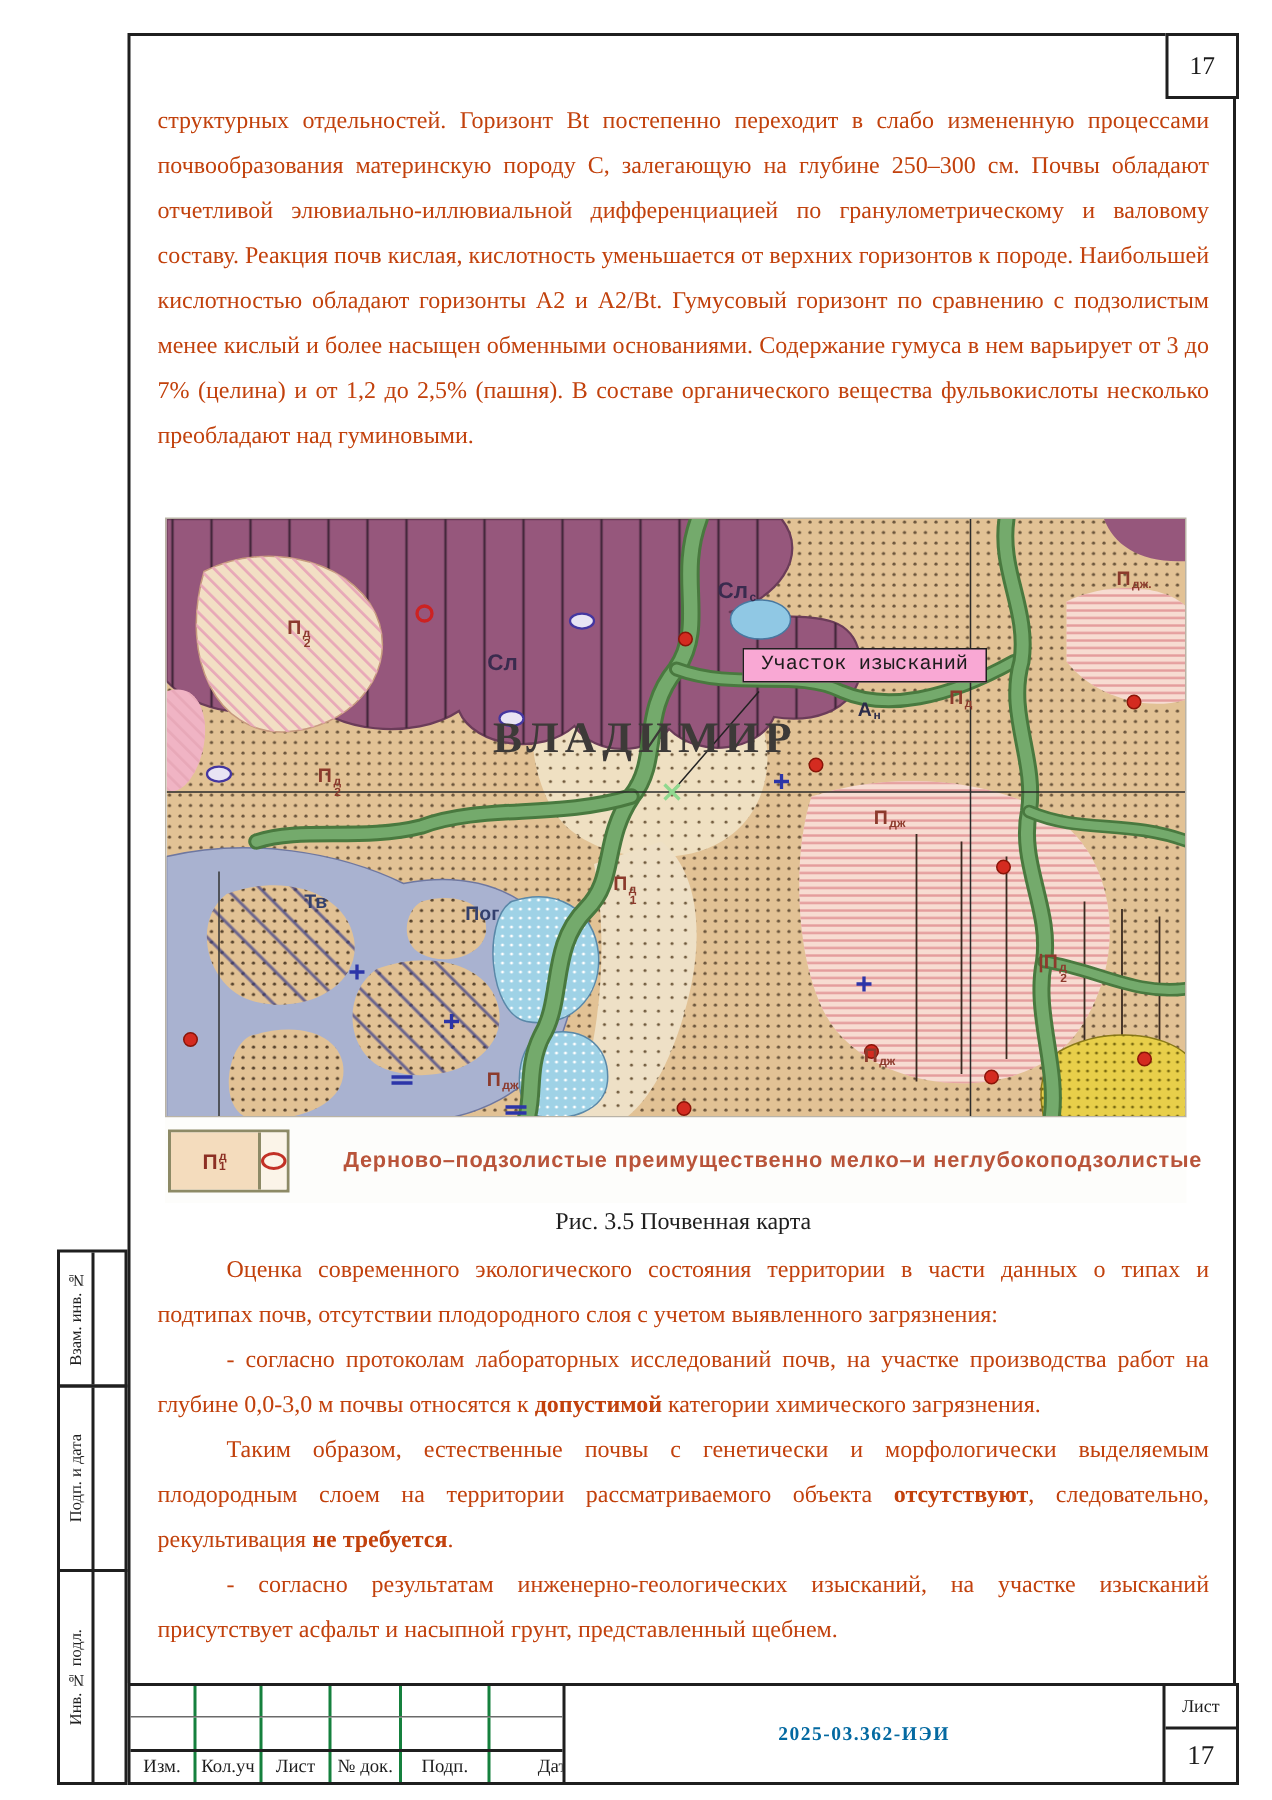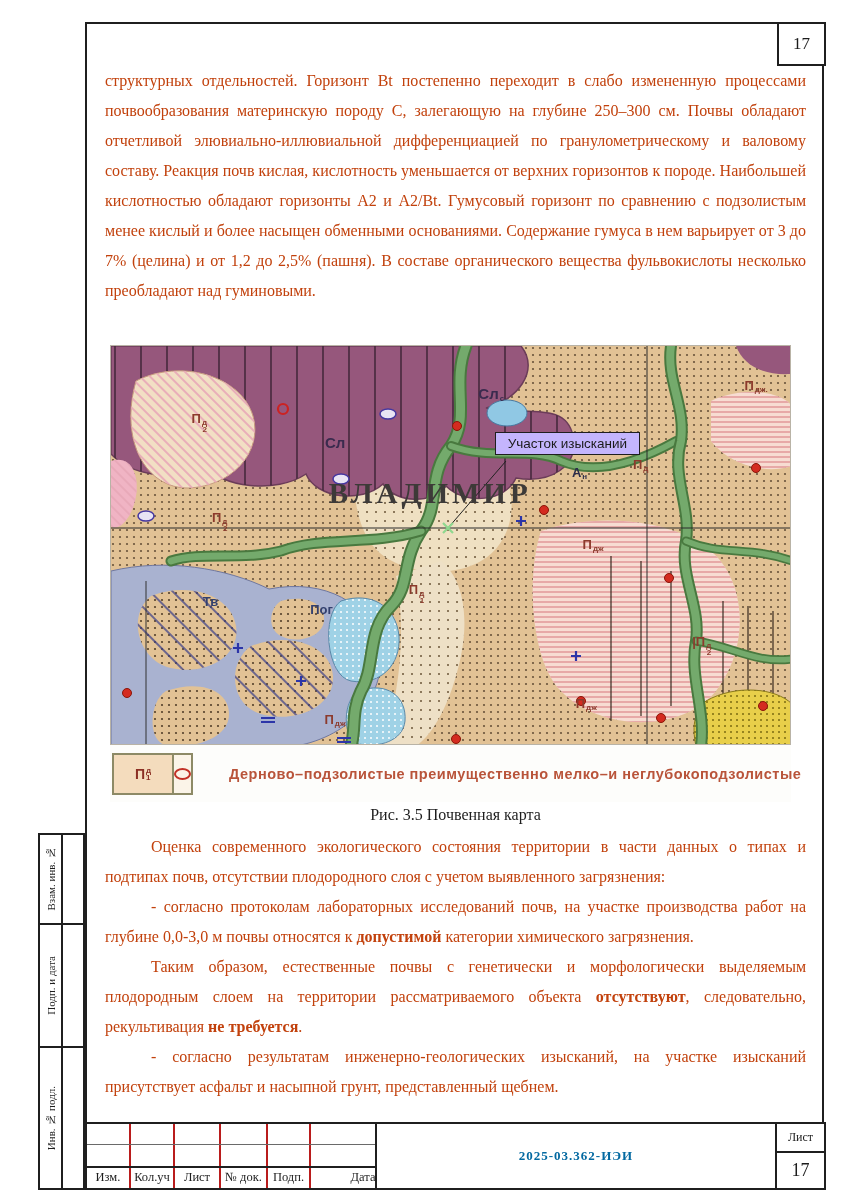--- a/index.html
+++ b/index.html
@@ -14,22 +14,22 @@
   b{font-weight:bold;}
   
   .figure{position:absolute;left:110px;top:345px;width:681px;}
   .mapwrap{position:relative;width:681px;height:400px;border:1px solid #b9b3a6;box-sizing:border-box;overflow:hidden;}
   .mapwrap svg{display:block;}
   .ml{position:absolute;font-family:"Liberation Sans",sans-serif;font-weight:bold;font-size:13px;
       transform:translate(-50%,-50%);white-space:nowrap;line-height:1;}
   .ml .ss{display:inline-flex;flex-direction:column;vertical-align:-2px;font-size:8px;line-height:7px;margin-left:1px;text-align:right;}
   .city{position:absolute;transform:translate(-50%,-50%);font-family:"Liberation Serif",serif;
       font-weight:bold;font-size:29px;letter-spacing:4px;color:#3d3a38;}
-  .callout{position:absolute;background:#c4b5fd;border:1px solid #1f1f1f;padding:3px 12px;
-      font-size:13.5px;font-family:Liberation Sans, sans-serif;color:#1c1c1c;white-space:nowrap;}
+  .callout{position:absolute;background:#f9a8d4;border:1px solid #1f1f1f;padding:3px 12px;
+      font-size:13.5px;font-family:Liberation Mono, monospace;color:#1c1c1c;white-space:nowrap;}
   .legend-row{position:relative;width:681px;height:57px;background:#fdfdfb;display:flex;align-items:center;}
   .legend-box{display:flex;width:90px;height:42px;border:2px solid #8d8a66;box-sizing:border-box;margin-left:2px;}
   .legend-cell-a{width:58px;background:#f4dcbd;display:flex;align-items:center;justify-content:center;
       color:#8c2f24;font-family:"Liberation Sans",sans-serif;font-weight:bold;font-size:14px;border-right:2px solid #8d8a66;}
   .legend-cell-b{flex:1;background:#fbf4e8;display:flex;align-items:center;justify-content:center;}
   .legend-oval{width:13px;height:8px;border:2.5px solid #c23126;border-radius:50%;}
   .legend-text{margin-left:36px;color:#b9543a;font-family:"Liberation Sans",sans-serif;font-weight:bold;
       font-size:14.5px;letter-spacing:0.5px;white-space:nowrap;}
   .caption{position:absolute;left:105px;top:806px;width:701px;text-align:center;font-size:16px;color:#1e1e1e;}
   
@@ -37,24 +37,24 @@
   .sb-sec{position:absolute;left:0;width:47px;border:2px solid #1f1f1f;box-sizing:border-box;display:flex;}
   .sb-label{width:21px;border-right:2px solid #1f1f1f;display:flex;align-items:center;justify-content:center;}
   .sb-label span{writing-mode:vertical-rl;transform:rotate(180deg);font-size:11px;white-space:nowrap;color:#1e1e1e;}
   .sb-empty{flex:1;}
   
   .stamp{position:absolute;left:85px;top:1122px;width:741px;height:68px;border:2px solid #1f1f1f;box-sizing:border-box;display:flex;background:#fff;}
   .stamp-cols{display:flex;flex-direction:column;width:290px;border-right:2px solid #1f1f1f;box-sizing:border-box;}
   .stamp-row{display:flex;flex:1;}
   .stamp-row.r1{border-bottom:1px solid #6a6a6a;}
   .stamp-row.r2{border-bottom:2px solid #1f1f1f;}
-  .stamp-cell{border-right:2px solid #b91c1c;box-sizing:border-box;display:flex;align-items:center;justify-content:center;
+  .stamp-cell{border-right:2px solid #15803d;box-sizing:border-box;display:flex;align-items:center;justify-content:center;
       font-size:12.5px;color:#1e1e1e;overflow:hidden;}
   .stamp-cell:last-child{border-right:none;padding-left:40px;}
-  .c1{width:44px;}.c2{width:44px;}.c3{width:46px;}.c4{width:47px;}.c5{width:43px;}.c6{flex:1;}
+  .c1{width:44px;}.c2{width:44px;}.c3{width:46px;}.c4{width:47px;}.c5{width:59px;}.c6{flex:1;}
   .stamp-center{flex:1;display:flex;align-items:center;justify-content:center;font-size:13px;letter-spacing:1px;color:#0369a1;font-weight:bold;}
   .stamp-right{width:49px;border-left:2px solid #1f1f1f;box-sizing:border-box;display:flex;flex-direction:column;}
   .stamp-right .lbl{height:27px;border-bottom:2px solid #1f1f1f;display:flex;align-items:center;justify-content:center;font-size:12px;}
   .stamp-right .num{flex:1;display:flex;align-items:center;justify-content:center;font-size:18px;}
 </style>
 </head>
 <body>
 
 <div class="page">
 

